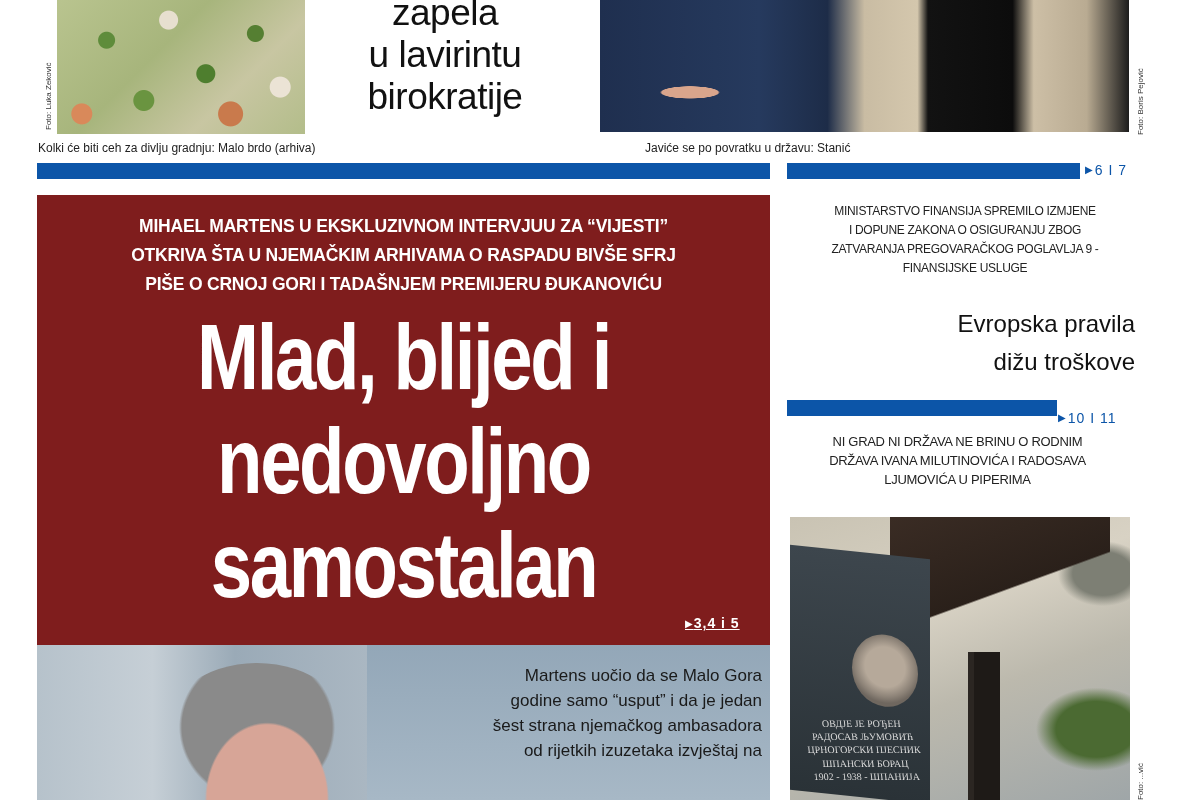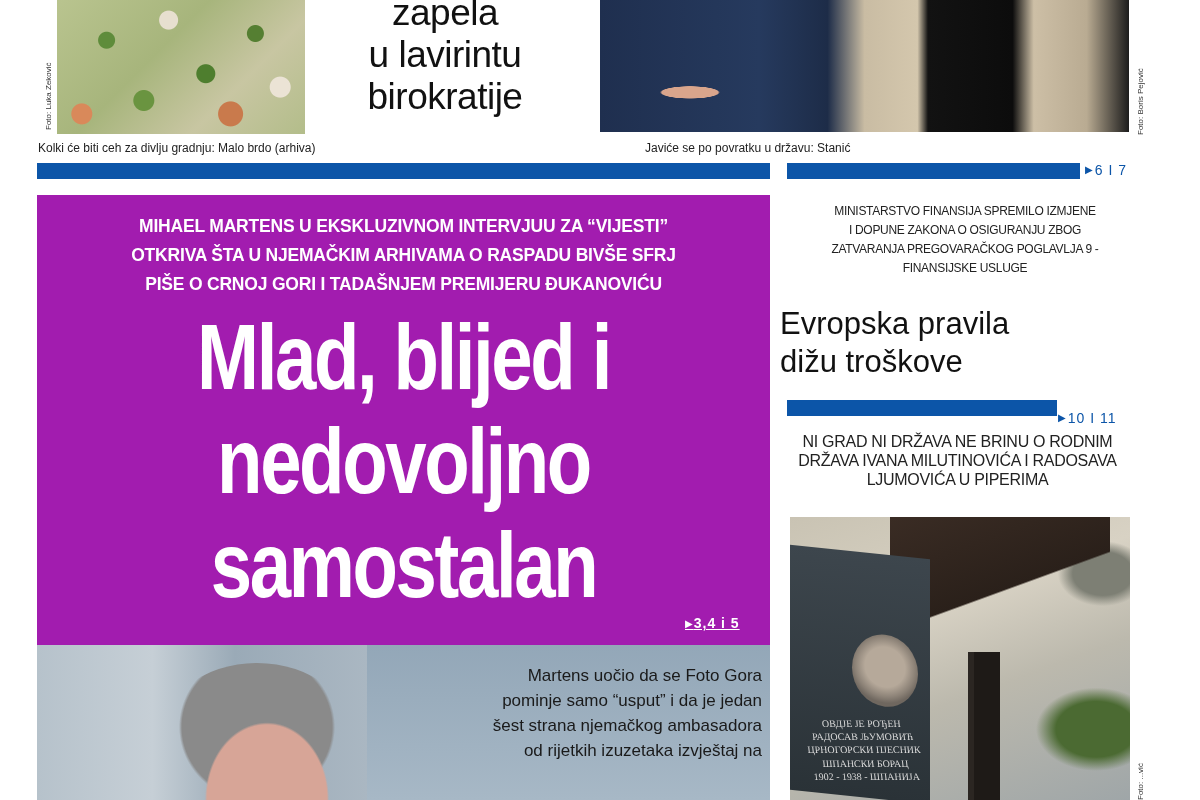--- a/index.html
+++ b/index.html
@@ -41,21 +41,21 @@
 
   
   .blue-bar { position: absolute; height: 16px; background: #0c55a8; }
   .page-ref {
     position: absolute; font-weight: normal; color: #0c55a8; font-size: 14px; letter-spacing: 1px;
   }
   .page-ref .arrow { font-size: 10px; vertical-align: 2px; margin-right: 1px; }
 
   
   .main-block {
-    position: absolute; left: 37px; top: 195px; width: 733px; height: 605px; background: #a21caf;
+    position: absolute; left: 37px; top: 195px; width: 733px; height: 605px; background: #7f1d1d;
   }
   .main-kicker {
     position: absolute; left: 0; top: 17px; width: 733px;
     text-align: center; color: #fff; font-weight: bold; font-size: 17.5px; line-height: 29px;
     letter-spacing: -0.2px;
   }
   .main-headline {
     position: absolute; left: 0; top: 110px; width: 733px; text-align: center;
     color: #fff; font-family: "Liberation Sans", sans-serif; font-weight: bold;
     font-size: 93px; line-height: 104px; letter-spacing: -3px;
@@ -86,25 +86,25 @@
   }
 
   
   .right-kicker {
     position: absolute; left: 780px; top: 202px; width: 370px;
     text-align: center; font-size: 12px; line-height: 19px; color: #222;
     letter-spacing: -0.3px;
   }
   .right-headline {
     position: absolute; left: 780px; top: 305px; width: 355px;
-    text-align: left; font-size: 31px; line-height: 38px; color: #111;
+    text-align: right; font-size: 24px; line-height: 38px; color: #111;
   }
   .right-kicker-2 {
     position: absolute; left: 780px; top: 432px; width: 355px;
-    text-align: center; font-size: 16px; line-height: 19px; color: #222;
+    text-align: center; font-size: 13px; line-height: 19px; color: #222;
     letter-spacing: -0.3px;
   }
   .bottom-photo-right {
     position: absolute; left: 790px; top: 517px; width: 340px; height: 283px;
     background:
       radial-gradient(ellipse at 90% 75%, #4b6a32 0 40px, transparent 60px),
       radial-gradient(ellipse at 92% 20%, #7d7f74 0 30px, transparent 45px),
       linear-gradient(160deg, #c9c3b3 0%, #d8d2c4 35%, #bcb9ad 60%, #9fa6a8 100%);
   }
   .roof {
@@ -157,22 +157,22 @@
   <div class="main-kicker">
     <div>MIHAEL MARTENS U EKSKLUZIVNOM INTERVJUU ZA “VIJESTI”</div>
     <div>OTKRIVA ŠTA U NJEMAČKIM ARHIVAMA O RASPADU BIVŠE SFRJ</div>
     <div>PIŠE O CRNOJ GORI I TADAŠNJEM PREMIJERU ĐUKANOVIĆU</div>
   </div>
 
   <div class="portrait-area">
     <div class="portrait-bg-left"></div>
     <div class="portrait-head"></div>
     <div class="main-body">
-      <div>Martens uočio da se Foto Gora</div>
-      <div>pominje samo “usput” i da je jedan</div>
+      <div>Martens uočio da se Malo Gora</div>
+      <div>godine samo “usput” i da je jedan</div>
       <div>šest strana njemačkog ambasadora</div>
       <div>od rijetkih izuzetaka izvještaj na</div>
     </div>
   </div>
 
   <div class="main-headline">
     <div>Mlad, blijed i</div>
     <div>nedovoljno</div>
     <div>samostalan</div>
   </div>

